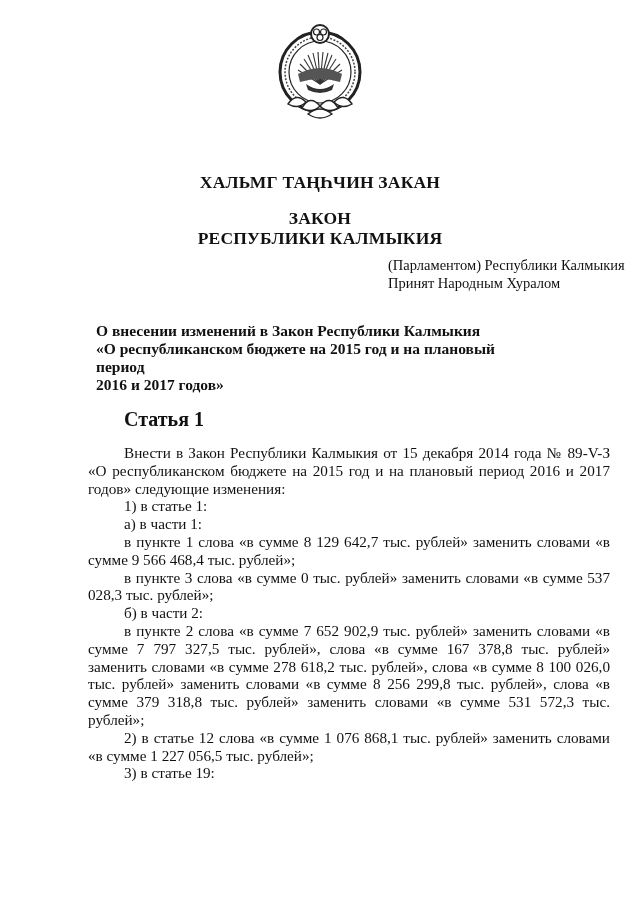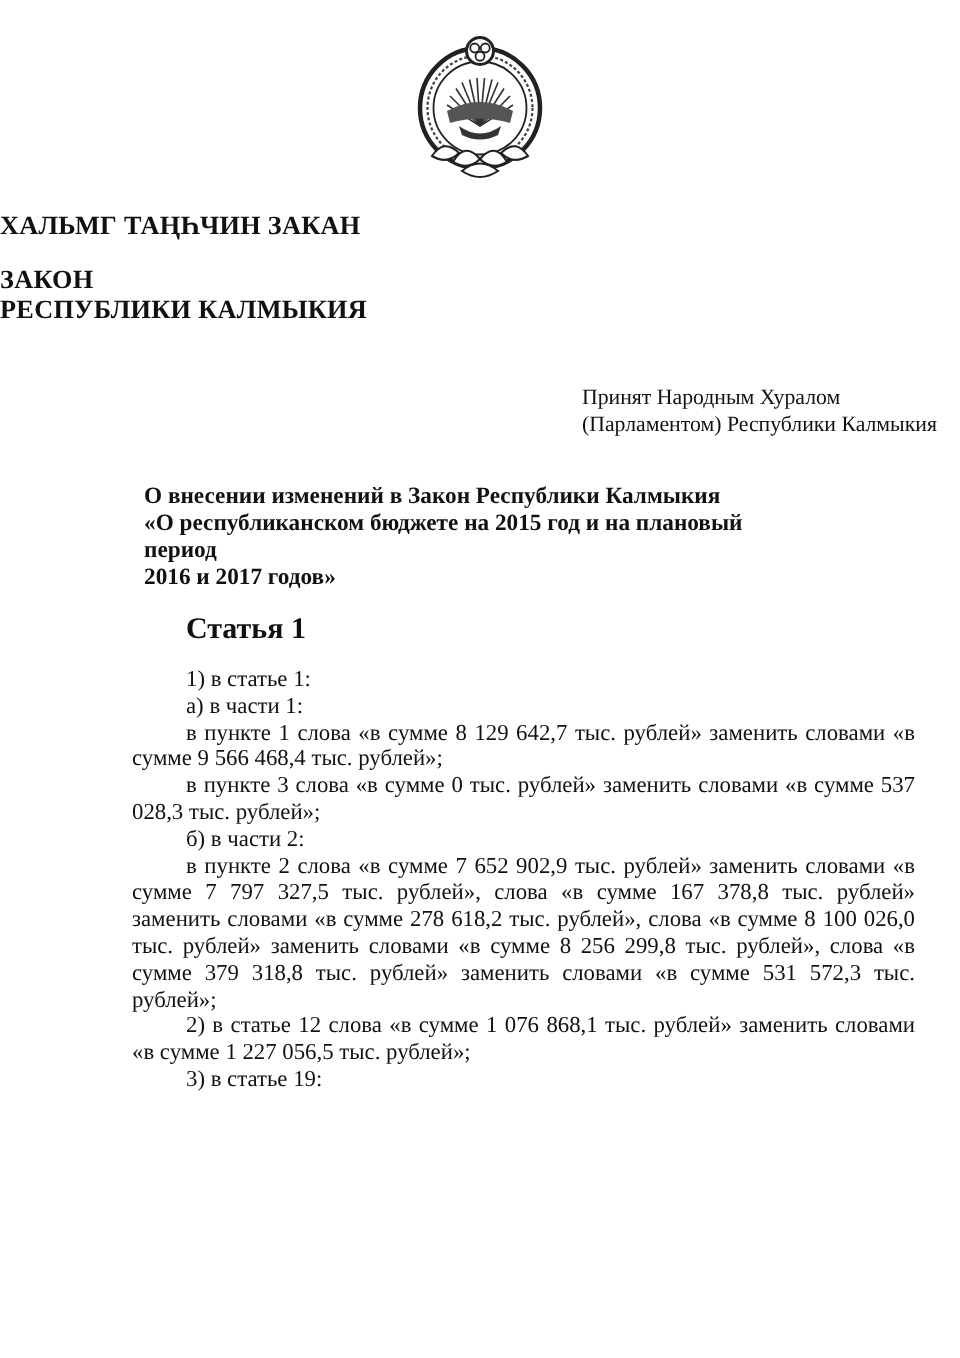--- a/index.html
+++ b/index.html
@@ -2,22 +2,22 @@
 <html><head>
 <meta charset="utf-8">
 <style>
   html, body { margin: 0; padding: 0; background: #ffffff; }
   body {
     width: 640px; height: 905px; position: relative; overflow: hidden;
     font-family: "Liberation Serif", "DejaVu Serif", serif; color: #111;
   }
   .emblem { position: absolute; left: 268px; top: 22px; width: 104px; height: 104px; }
   .h-title {
-    position: absolute; left: 0; width: 640px; 
-    font-weight: bold; font-size: 17.5px; letter-spacing: 0.2px;
+    position: absolute; left: 0; width: 640px; text-align: center;
+    font-weight: bold; font-size: 17.5px; letter-spacing: 0.2px; margin-top: 32px;
   }
   .adopted {
     position: absolute; left: 388px; top: 256px; font-size: 14.5px; line-height: 18px;
   }
   .adopted div { white-space: nowrap; }
   .law-title {
     position: absolute; left: 96px; width: 440px; top: 322px;
     text-align: left; font-weight: bold; font-size: 15.5px; line-height: 18px;
   }
   .article {
@@ -70,33 +70,34 @@
       <path d="M66 80 Q76 70 84 82 Q74 88 66 80 Z"></path>
       <path d="M40 92 Q52 82 64 92 Q52 100 40 92 Z"></path>
     </g>
   </svg>
 
   <div class="h-title" style="top:140px;">ХАЛЬМГ ТАҢҺЧИН ЗАКАН</div>
   <div class="h-title" style="top:176px;">ЗАКОН</div>
   <div class="h-title" style="top:196px;">РЕСПУБЛИКИ КАЛМЫКИЯ</div>
 
   <div class="adopted">
+    <div>(Парламентом) Республики Калмыкия</div>
     <div>Принят Народным Хуралом</div>
-    <div>(Парламентом) Республики Калмыкия</div>
   </div>
 
   <div class="law-title">
     <div>О внесении изменений в Закон Республики Калмыкия</div>
     <div>«О республиканском бюджете на 2015 год и на плановый период</div>
     <div>2016 и 2017 годов»</div>
   </div>
 
   <div class="article">Статья 1</div>
 
   <div class="body-text">
+    <p>Внести в Закон Республики Калмыкия от 15 декабря 2014 года № 89-V-З «О республиканском бюджете на 2015 год и на плановый период 2016 и 2017 годов» следующие изменения:</p>
     <p>1)  в статье 1:</p>
     <p>а) в части 1:</p>
     <p>в пункте 1 слова «в сумме 8 129 642,7 тыс. рублей» заменить словами «в сумме 9 566 468,4 тыс. рублей»;</p>
     <p>в пункте 3 слова «в сумме 0 тыс. рублей» заменить словами «в сумме 537 028,3 тыс. рублей»;</p>
     <p>б) в части 2:</p>
     <p>в пункте 2 слова «в сумме 7 652 902,9 тыс. рублей» заменить словами «в сумме 7 797 327,5 тыс. рублей», слова «в сумме 167 378,8 тыс. рублей» заменить словами «в сумме 278 618,2 тыс. рублей», слова «в сумме 8 100 026,0 тыс. рублей» заменить словами «в сумме 8 256 299,8 тыс. рублей», слова «в сумме 379 318,8 тыс. рублей» заменить словами «в сумме 531 572,3 тыс. рублей»;</p>
     <p>2) в статье 12 слова «в сумме 1 076 868,1 тыс. рублей» заменить словами «в сумме 1 227 056,5 тыс. рублей»;</p>
     <p>3) в статье 19:</p>
   </div>
 

